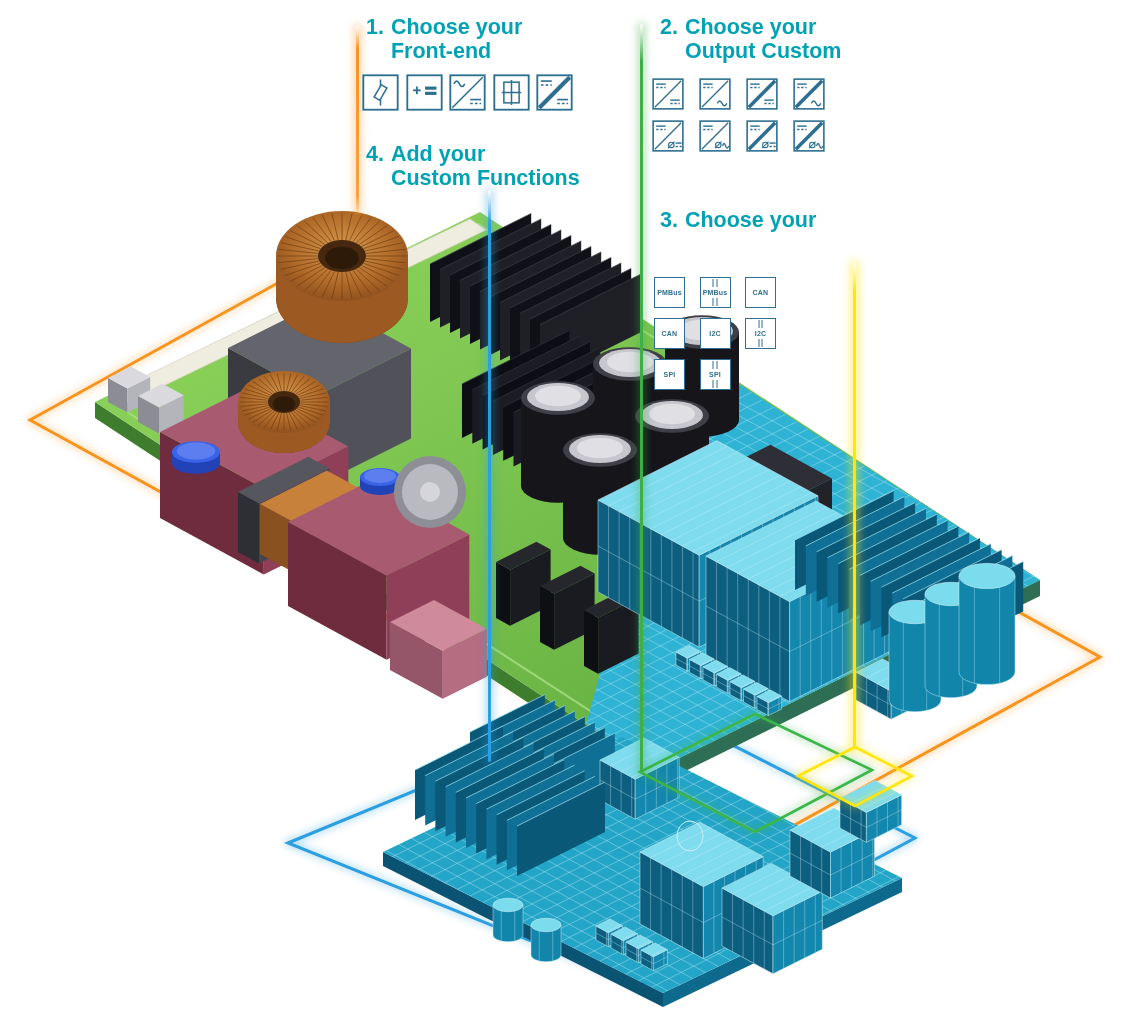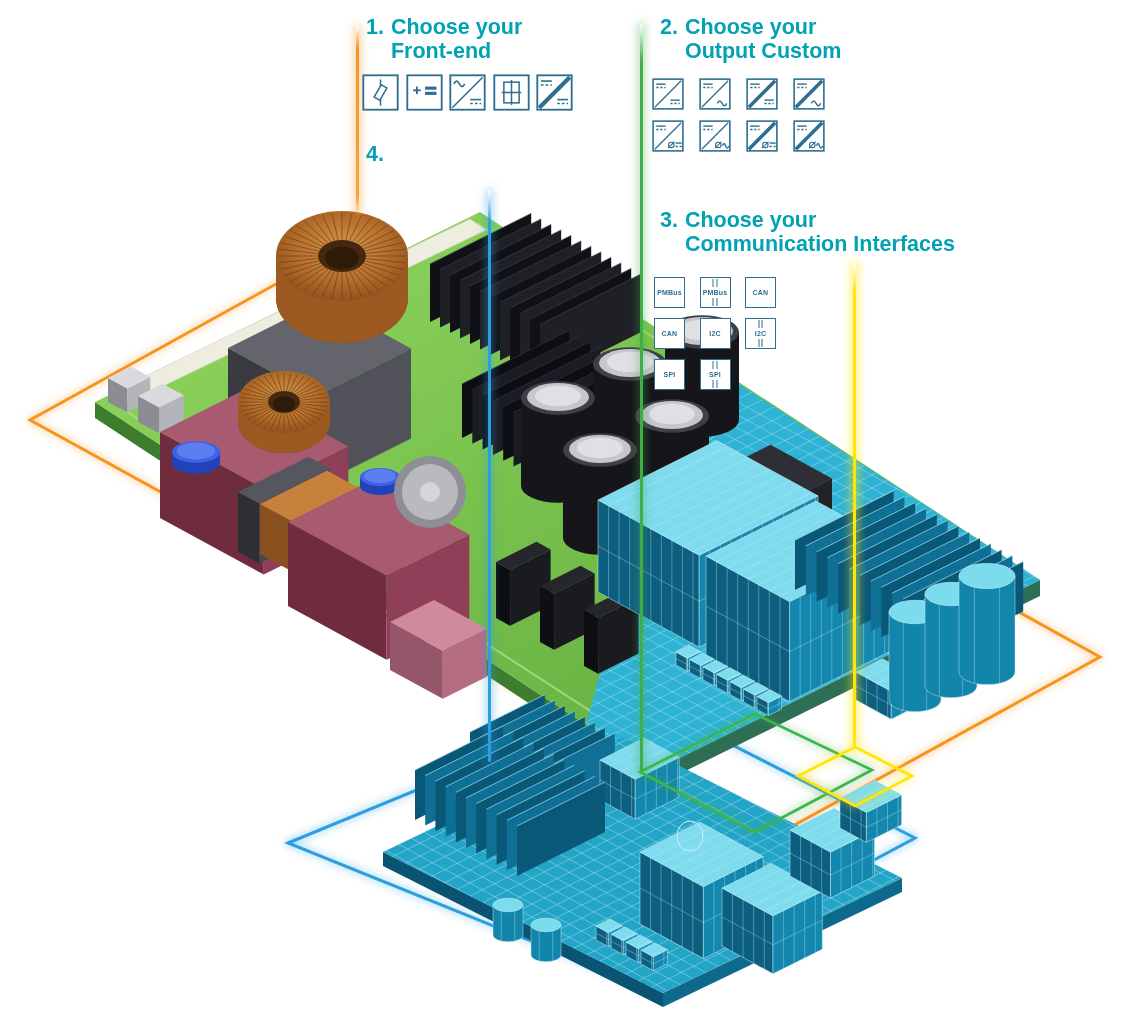--- a/index.html
+++ b/index.html
@@ -753,25 +753,27 @@
 
   <div class="step" style="left:660px;top:15px;">
     <span class="num">2.</span>
     <span class="txt"><span>Choose your</span><br>
     <span>Output Custom</span></span>
   </div>
 
   <div class="step" style="left:660px;top:208px;">
     <span class="num">3.</span>
     <span class="txt"><span>Choose your</span><br>
-    <span>Communication Interfaces</span></span>
+    </span>
   </div>
 
   <div class="step" style="left:366px;top:142px;">
     <span class="num">4.</span>
+    <span class="txt"><span>Add your</span><br>
+    <span>Custom Functions</span></span>
   </div>
 
   <div class="icon-row" id="frontend-icons">
       <svg width="37" height="37" viewBox="0 0 34 34">
         <rect x="1.2" y="1.2" width="31.6" height="31.6" fill="#fff" stroke="#2e6f91" stroke-width="1.7"></rect>
         <line x1="17" y1="5" x2="17" y2="29" stroke="#2e6f91" stroke-width="1.4"></line>
         <rect x="14" y="10.5" width="6" height="13" fill="#fff" stroke="#2e6f91" stroke-width="1.4" transform="rotate(30 17 17)"></rect>
       </svg>
       <svg width="37" height="37" viewBox="0 0 34 34">
         <rect x="1.2" y="1.2" width="31.6" height="31.6" fill="#fff" stroke="#2e6f91" stroke-width="1.7"></rect>

